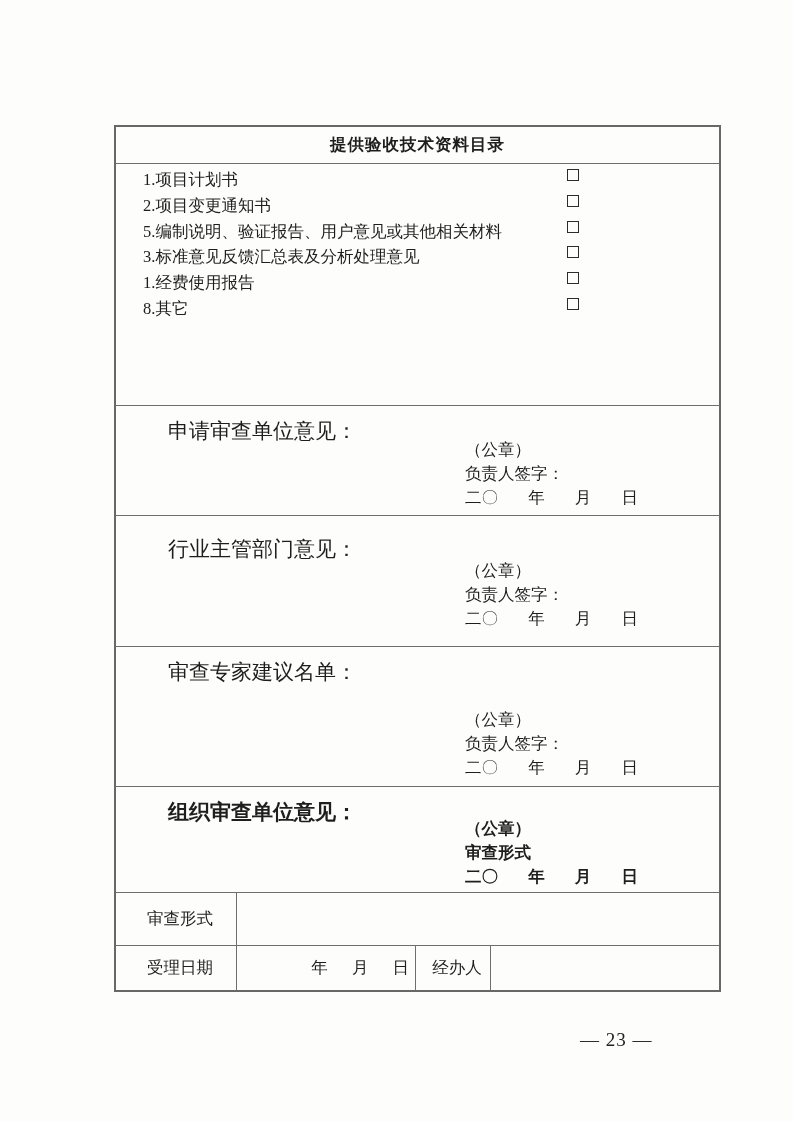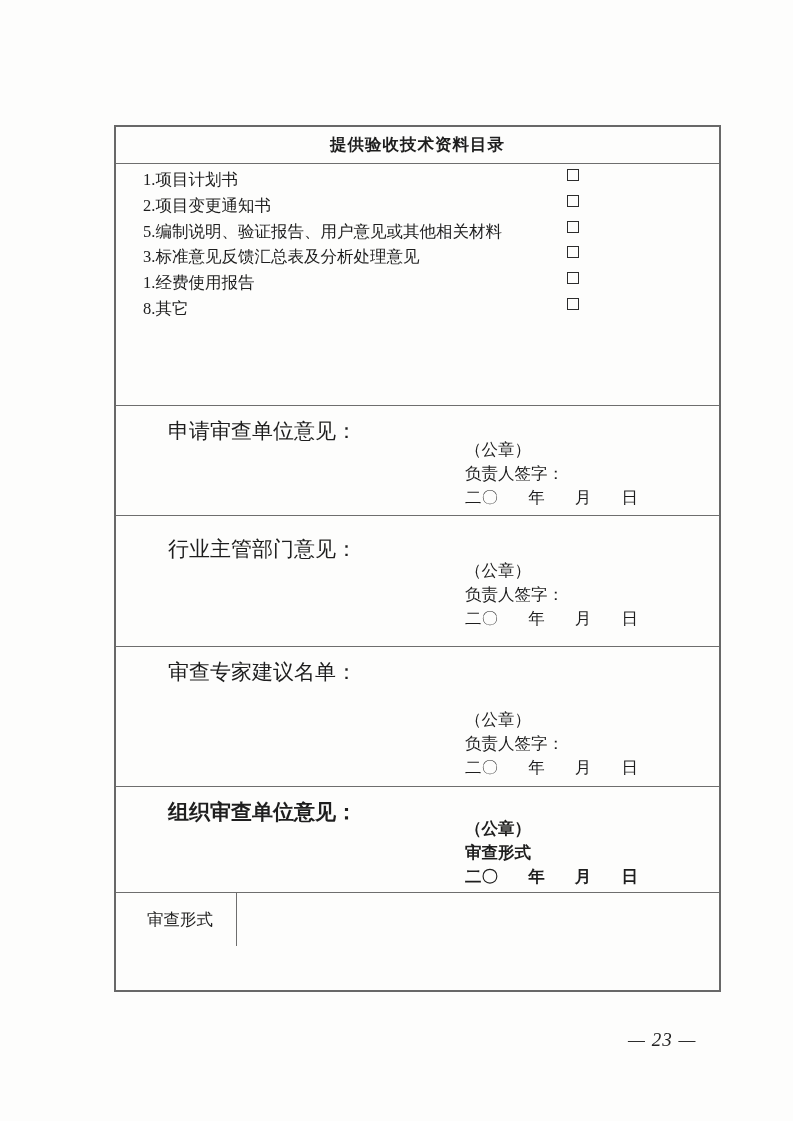--- a/index.html
+++ b/index.html
@@ -123,27 +123,26 @@
     font-size: 16.5px;
     flex: 0 0 auto;
   }
   .handler-value-cell { flex: 1; }
   .review-row .cells, .accept-row .cells { height: 100%; }
   .review-row, .accept-row { display: flex; flex-direction: column; }
 
   
   .page-number {
     position: absolute;
-    left: 628px;
+    left: 580px;
     top: 1029px;
     font-size: 19px;
     letter-spacing: 1px;
     color: #222;
     white-space: nowrap;
-    font-style: italic;
   }
 </style>
 </head>
 <body>
 
 <div class="page">
 
   <div class="doc-table">
 
     <div class="t-row title-row">提供验收技术资料目录</div>
@@ -211,18 +210,26 @@
       </div>
     </div>
 
     <div class="t-row review-row">
       <div class="cells">
         <div class="cell label-cell">审查形式</div>
         <div class="cell review-value-cell"></div>
       </div>
     </div>
 
+    <div class="t-row accept-row">
+      <div class="cells">
+        <div class="cell label-cell">受理日期</div>
+        <div class="cell date-cell">年 月 日</div>
+        <div class="cell handler-cell">经办人</div>
+        <div class="cell handler-value-cell"></div>
+      </div>
+    </div>
 
   </div>
 
   <div class="page-number">— 23 —</div>
 
 </div>
 
 </body></html>

